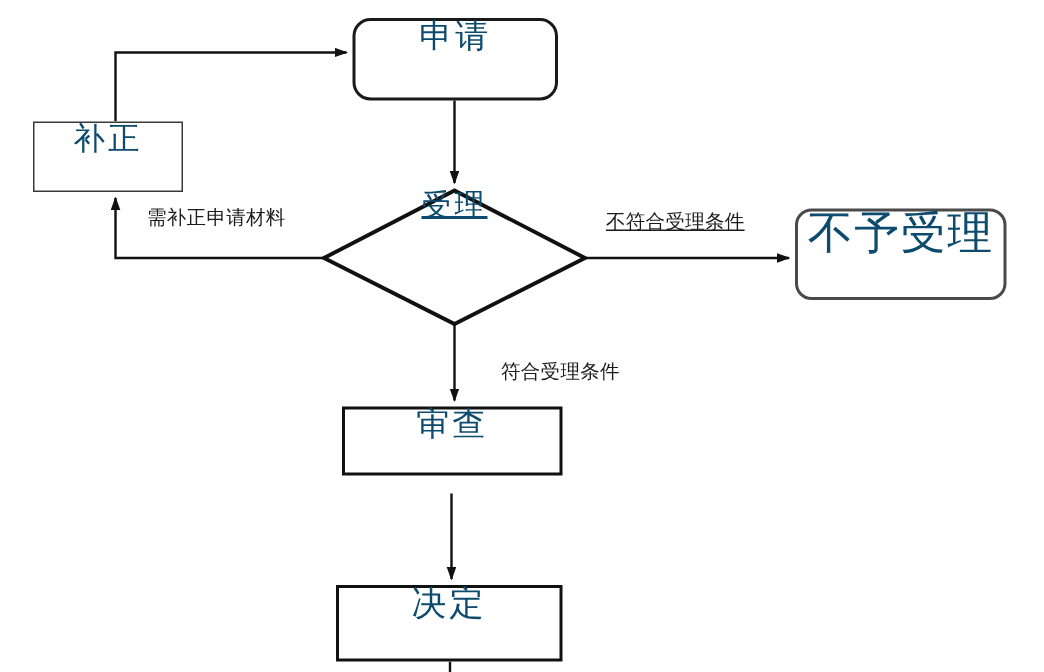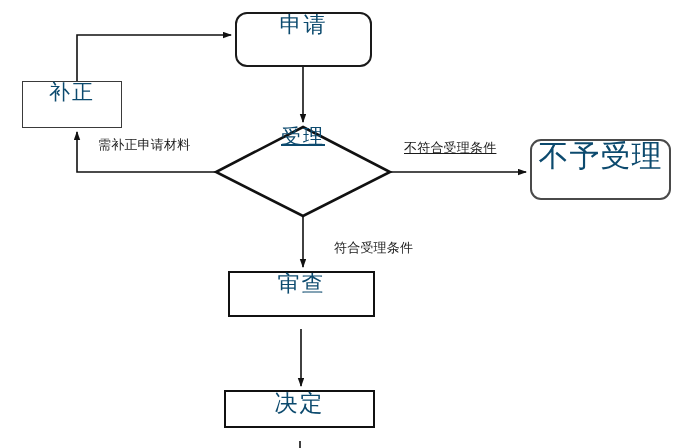--- a/index.html
+++ b/index.html
@@ -93,21 +93,21 @@
     height: 46px;
     border: 2.5px solid #111111;
     font-size: 22px;
     letter-spacing: 2px;
   }
   
   #node-decision {
     left: 224px;
     top: 390px;
     width: 151px;
-    height: 38px;
+    height: 51px;
     border: 2.5px solid #111111;
     font-size: 23px;
     letter-spacing: 2px;
   }
   .edge-label {
     position: absolute;
     font-size: 13px;
     color: #1b1b1b;
     white-space: nowrap;
     letter-spacing: 0.2px;

